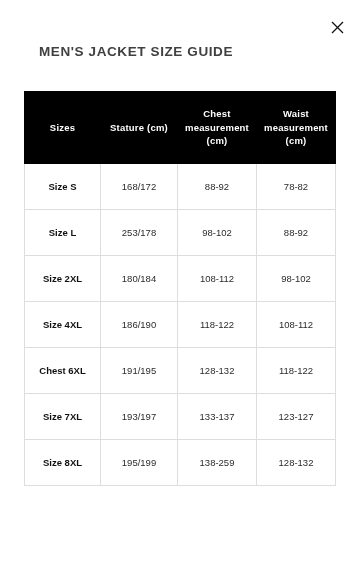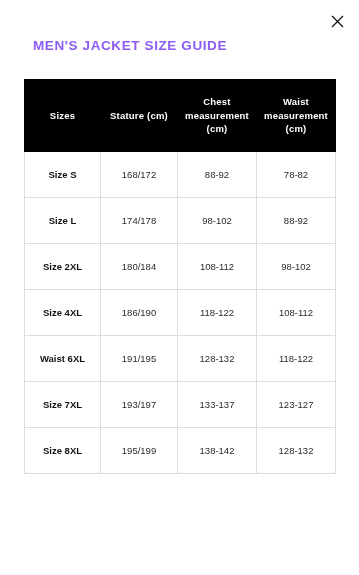--- a/index.html
+++ b/index.html
@@ -32,27 +32,27 @@
     align-items: center;
     justify-content: center;
     cursor: pointer;
     background: none;
     border: none;
     padding: 0;
     line-height: 1;
   }
   .close-btn svg { display: block; }
   .title {
-    margin: 8px;
+    margin: 14px;
     padding: 30px 0 0 25px;
     font-size: 13.5px;
     font-weight: bold;
     letter-spacing: 0.6px;
     text-transform: uppercase;
-    color: #8b5cf6;
+    color: #404040;
   }
   .table-wrap {
     padding: 18px 24px 0 24px;
   }
   table.size-table {
     width: 311px;
     border-collapse: collapse;
     table-layout: fixed;
   }
   table.size-table th,
@@ -137,50 +137,50 @@
       </thead>
       <tbody>
         <tr>
           <td class="size-cell">Size S</td>
           <td>168/172</td>
           <td>88-92</td>
           <td>78-82</td>
         </tr>
         <tr>
           <td class="size-cell">Size L</td>
-          <td>174/178</td>
+          <td>253/178</td>
           <td>98-102</td>
           <td>88-92</td>
         </tr>
         <tr>
           <td class="size-cell">Size 2XL</td>
           <td>180/184</td>
           <td>108-112</td>
           <td>98-102</td>
         </tr>
         <tr>
           <td class="size-cell">Size 4XL</td>
           <td>186/190</td>
           <td>118-122</td>
           <td>108-112</td>
         </tr>
         <tr>
-          <td class="size-cell">Waist 6XL</td>
+          <td class="size-cell">Chest 6XL</td>
           <td>191/195</td>
           <td>128-132</td>
           <td>118-122</td>
         </tr>
         <tr>
           <td class="size-cell">Size 7XL</td>
           <td>193/197</td>
           <td>133-137</td>
           <td>123-127</td>
         </tr>
         <tr>
           <td class="size-cell">Size 8XL</td>
           <td>195/199</td>
-          <td>138-142</td>
+          <td>138-259</td>
           <td>128-132</td>
         </tr>
       </tbody>
     </table>
   </div>
 </div>
 
 </body></html>

